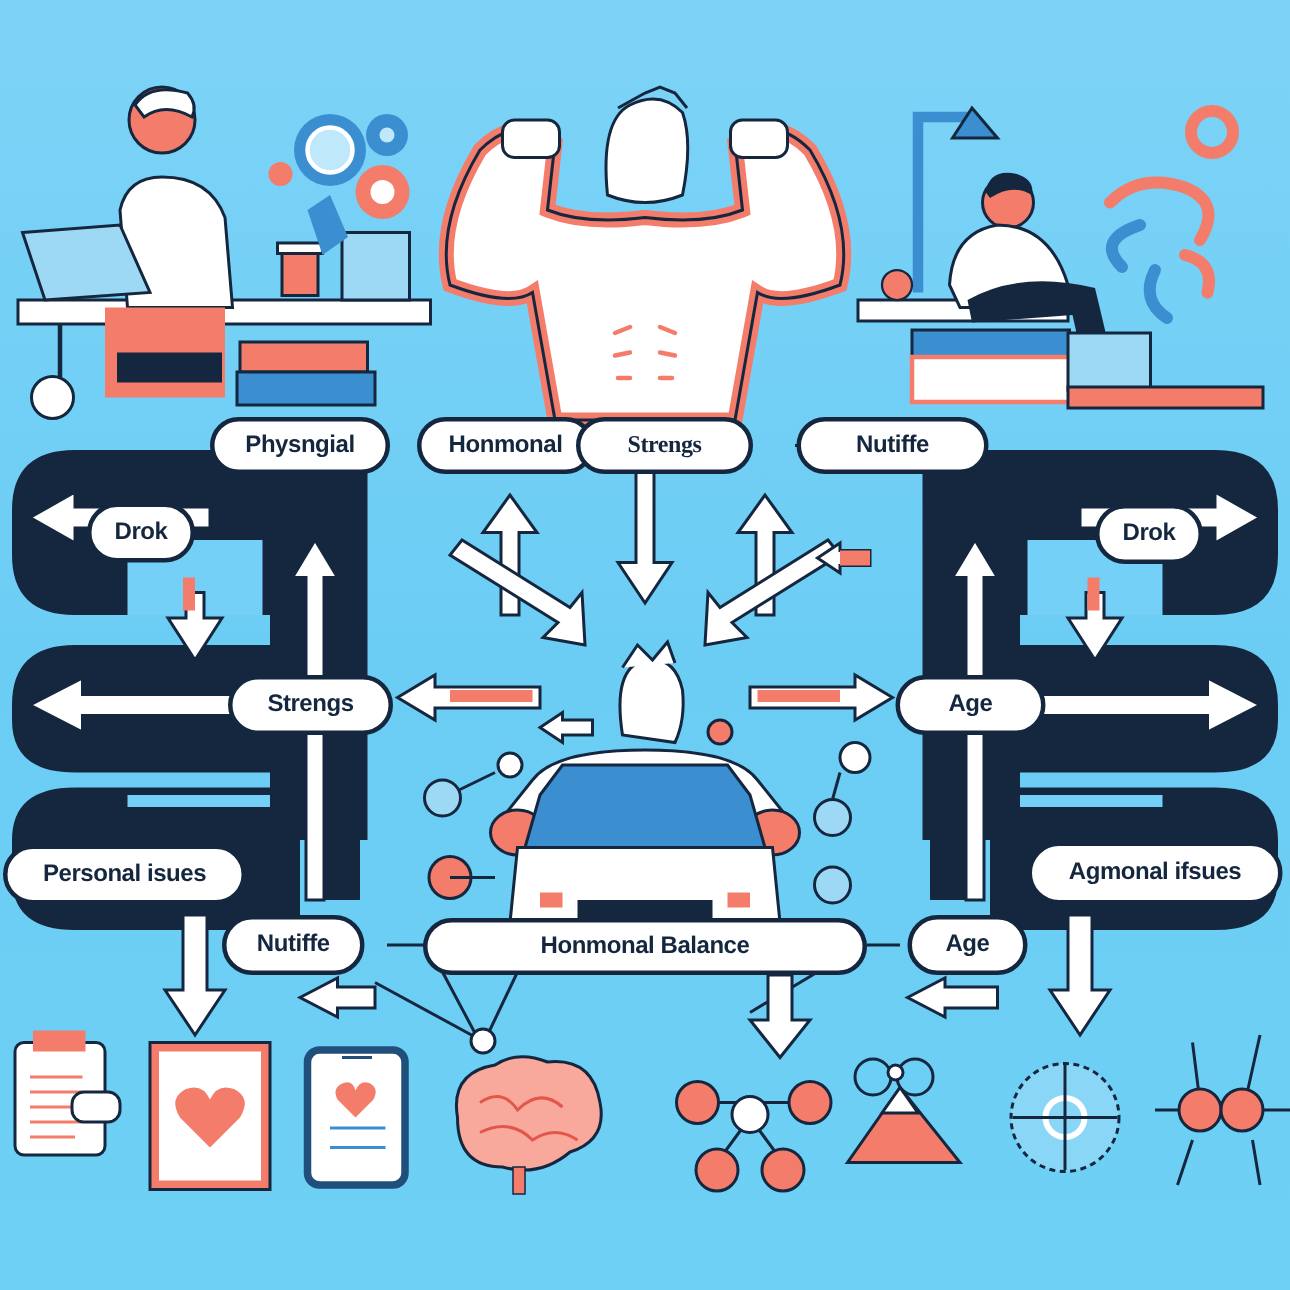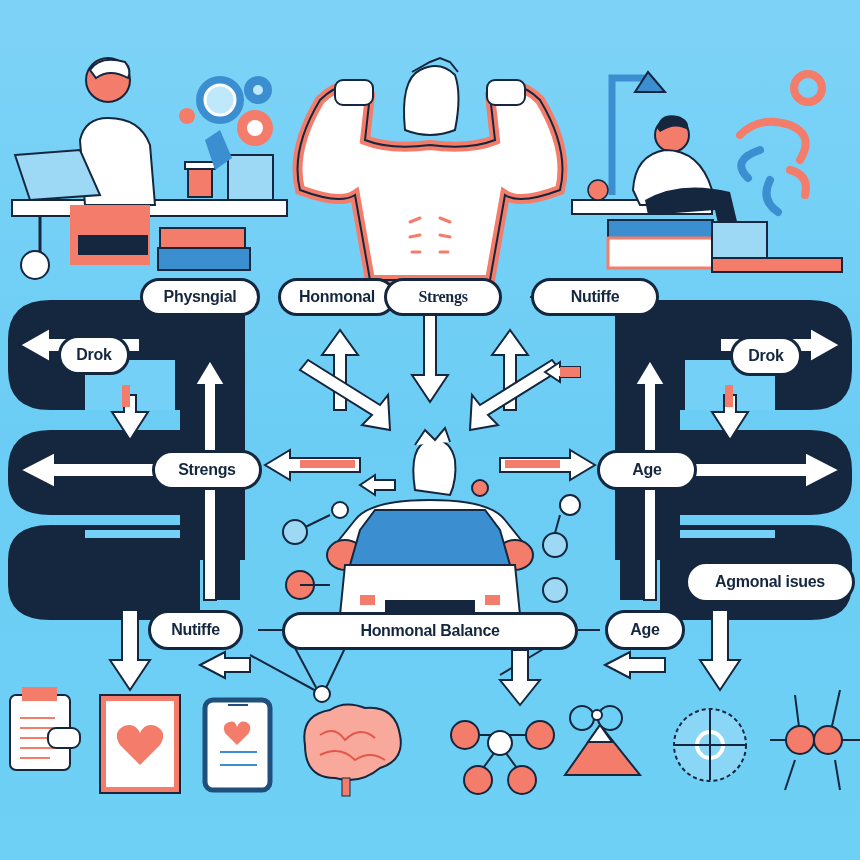--- a/index.html
+++ b/index.html
@@ -235,21 +235,22 @@
     </g>
   </svg>
 
   <div class="pill" style="left:140px;top:278px;width:120px;height:38px;">Physngial</div>
   <div class="pill" style="left:278px;top:278px;width:118px;height:38px;">Honmonal</div>
   <div class="pill" style="left:384px;top:278px;width:118px;height:38px;font-family:Liberation Serif, serif;">Strengs</div>
   <div class="pill" style="left:531px;top:278px;width:128px;height:38px;">Nutiffe</div>
 
   <div class="pill" style="left:58px;top:335px;width:72px;height:40px;">Drok</div>
   <div class="pill" style="left:152px;top:450px;width:110px;height:40px;">Strengs</div>
+  <div class="pill" style="left:2px;top:563px;width:162px;height:40px;">Personal isues</div>
   <div class="pill" style="left:148px;top:610px;width:95px;height:40px;">Nutiffe</div>
 
   <div class="pill" style="left:730px;top:336px;width:72px;height:40px;">Drok</div>
   <div class="pill" style="left:597px;top:450px;width:100px;height:40px;">Age</div>
-  <div class="pill" style="left:685px;top:561px;width:170px;height:42px;">Agmonal isues</div>
+  <div class="pill" style="left:685px;top:561px;width:170px;height:42px;">Agmonal ifsues</div>
   <div class="pill" style="left:605px;top:610px;width:80px;height:40px;">Age</div>
 
   <div class="pill" style="left:282px;top:612px;width:296px;height:38px;">Honmonal Balance</div>
 </div>
 
 </body></html>

